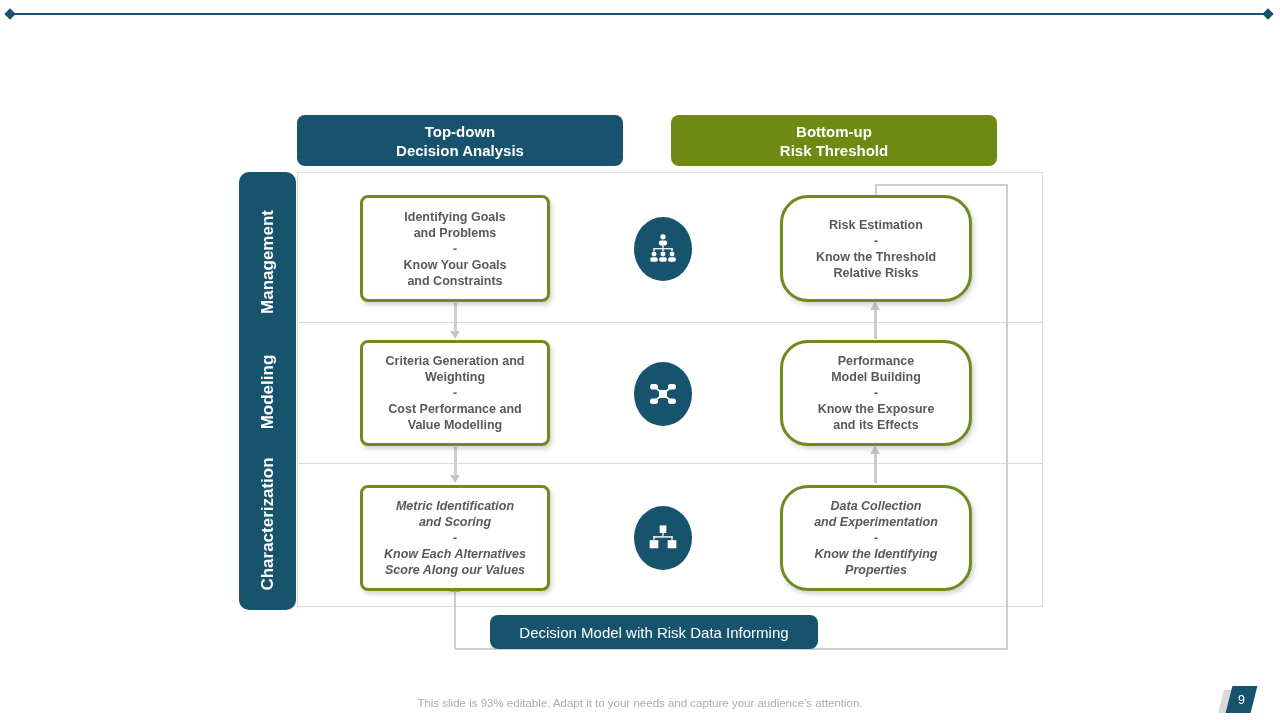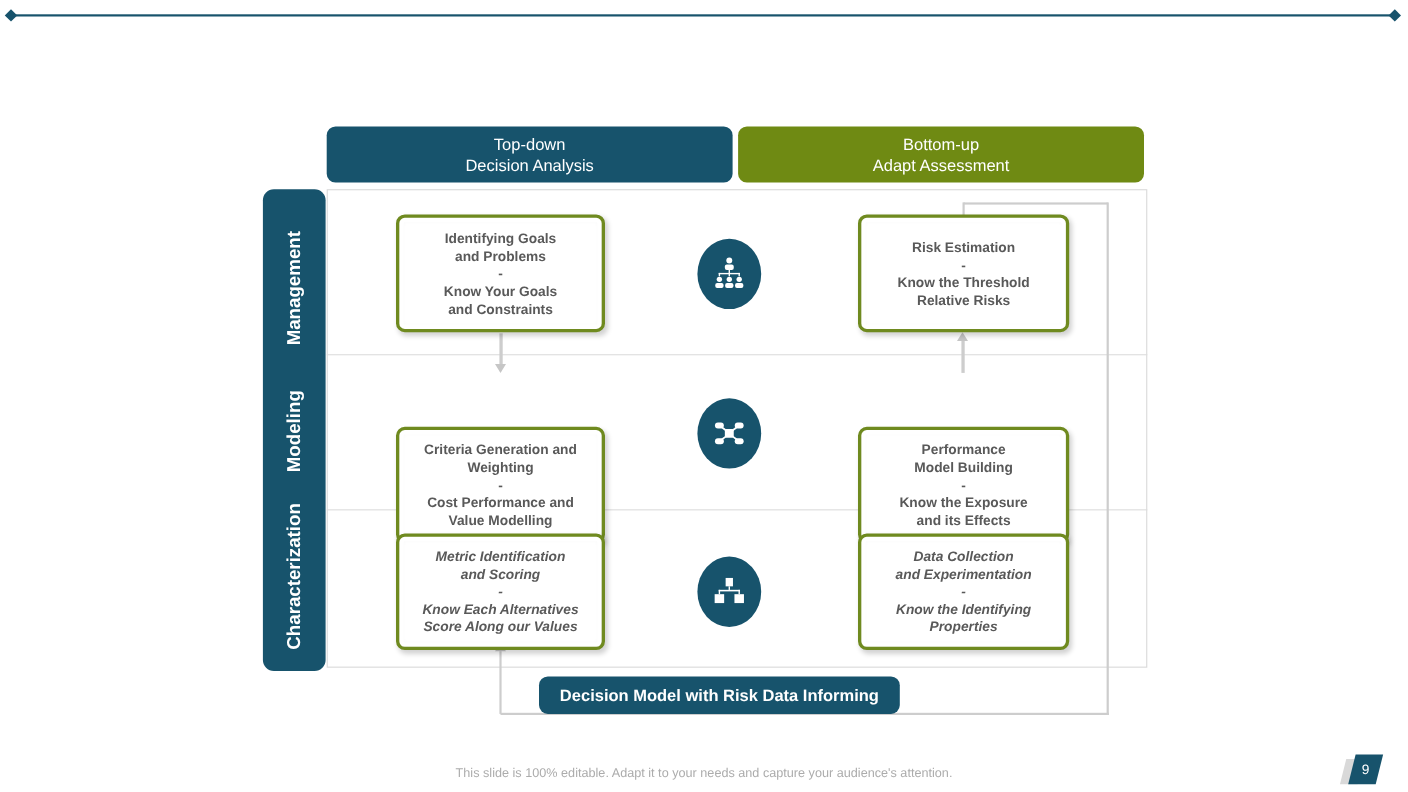--- a/index.html
+++ b/index.html
@@ -10,22 +10,22 @@
   
   .top-rule { position:absolute; left:14px; top:13px; width:1252px; height:2px; background:#17536C; }
   .diamond { position:absolute; width:8px; height:8px; background:#17536C; transform:rotate(45deg); top:10px; }
   .diamond.l { left:6px; } .diamond.r { left:1264px; }
 
   
   .title { position:absolute; left:0; top:20px; width:1280px; text-align:center;
            font-size:38px; font-weight:400; color:#3b3b3b; letter-spacing:.5px; }
 
   
-  .hdr { position:absolute; top:115px; width:369px; height:51px; border-radius:8px;
-         color:#fff; font-size:15px; font-weight:normal; text-align:center;
+  .hdr { position:absolute; top:115px; width:326px; height:51px; border-radius:8px;
+         color:#fff; font-size:15px; font-weight:bold; text-align:center;
          display:flex; align-items:center; justify-content:center;
          white-space:pre-line; line-height:19px; }
   .hdr.left  { left:297px; background:#17536C; }
   .hdr.right { left:671px; background:#6F8A13; }
 
   
   .grid-frame { position:absolute; left:297px; top:172px; width:746px; height:435px;
                 border:1px solid #D9D9D9; background:#fff; z-index:1; }
   .grid-row-divider { position:absolute; left:297px; width:746px; height:1px; background:#DCDCDC; z-index:1; }
 
@@ -42,34 +42,34 @@
   .arrow.down { border-left:5px solid transparent; border-right:5px solid transparent; border-top:8px solid #C6C6C6; }
   .arrow.up   { border-left:5px solid transparent; border-right:5px solid transparent; border-bottom:8px solid #C6C6C6; }
 
   
   .node { position:absolute; background:#fff; border:3px solid #6F8A1F; border-radius:8px;
           display:flex; align-items:center; justify-content:center; text-align:center;
           font-size:12.5px; font-weight:bold; color:#595959; line-height:16px;
           white-space:pre-line; z-index:3;
           box-shadow:2px 3px 5px rgba(0,0,0,.18), inset 0 0 0 4px #fff, inset 0 0 6px rgba(0,0,0,.12); }
   .node.col-l { left:360px; width:190px; }
-  .node.col-r { left:780px; width:192px; }
+  .node.col-r { left:780px; width:192px;border-radius:28px; }
   .node.r0 { top:195px; height:107px; }
-  .node.r1 { top:340px; height:106px;margin-top:48px; }
+  .node.r1 { top:340px; height:106px; }
   .node.r2 { top:485px; height:106px;font-style:italic; }
 
   
   .bubble { position:absolute; left:634px; width:58px; height:64px; background:#17536C;
             border-radius:50%; display:flex; align-items:center; justify-content:center; z-index:3; }
   .bubble.r0 { top:217px; } .bubble.r1 { top:362px; } .bubble.r2 { top:506px; }
   .bubble svg { width:36px; height:36px; }
 
   
   .bottom-bar { position:absolute; left:490px; top:615px; width:328px; height:34px;
-                background:#17536C; border-radius:8px; color:#fff; font-size:15px; font-weight:bold;
+                background:#17536C; border-radius:8px; color:#fff; font-size:15px; font-weight:normal;
                 display:flex; align-items:center; justify-content:center; z-index:4; }
 
   
   .footer { position:absolute; left:0; top:697px; width:1280px; text-align:center;
             font-size:11.5px; color:#ACACAC; }
 
   
   .page-badge-shadow { position:absolute; left:1221px; top:690px; width:16px; height:23px;
                        background:#D9D9D9; transform:skewX(-14deg); z-index:3; }
   .page-badge { position:absolute; left:1229px; top:686px; width:25px; height:27px;
@@ -83,21 +83,21 @@
 <div class="slide">
 
   <div class="top-rule"></div>
   <div class="diamond l"></div>
   <div class="diamond r"></div>
 
 
   <div class="hdr left">Top-down
 Decision Analysis</div>
   <div class="hdr right">Bottom-up
-Adapt  Assessment</div>
+Risk  Threshold</div>
 
   <div class="grid-frame"></div>
   <div class="grid-row-divider" style="top:322px"></div>
   <div class="grid-row-divider" style="top:463px"></div>
 
   <div class="sidebar">
     <span class="side-word w0">Management</span>
     <span class="side-word w1">Modeling</span>
     <span class="side-word w2">Characterization</span>
   </div>
@@ -187,20 +187,20 @@
     </svg>
   </div>
   <div class="node col-r r2">Data Collection
 and Experimentation
 -
 Know the Identifying
 Properties</div>
 
   <div class="bottom-bar">Decision Model with Risk  Data Informing</div>
 
-  <div class="footer">This slide is 100% editable. Adapt it to your needs and capture your audience's attention.</div>
+  <div class="footer">This slide is 93% editable. Adapt it to your needs and capture your audience's attention.</div>
 
   <div class="page-badge-shadow"></div>
   <div class="page-badge">
     <span>9</span>
   </div>
 
 </div>
 
 </body></html>

